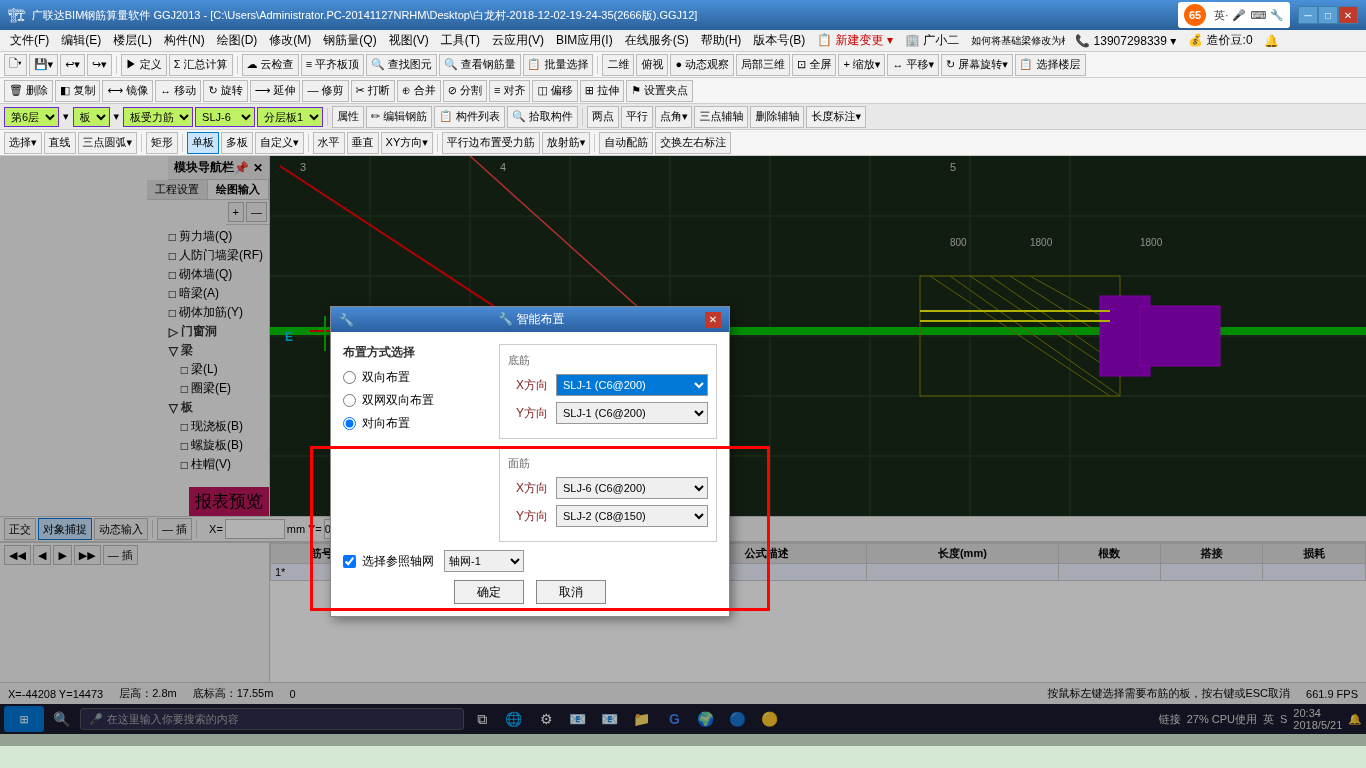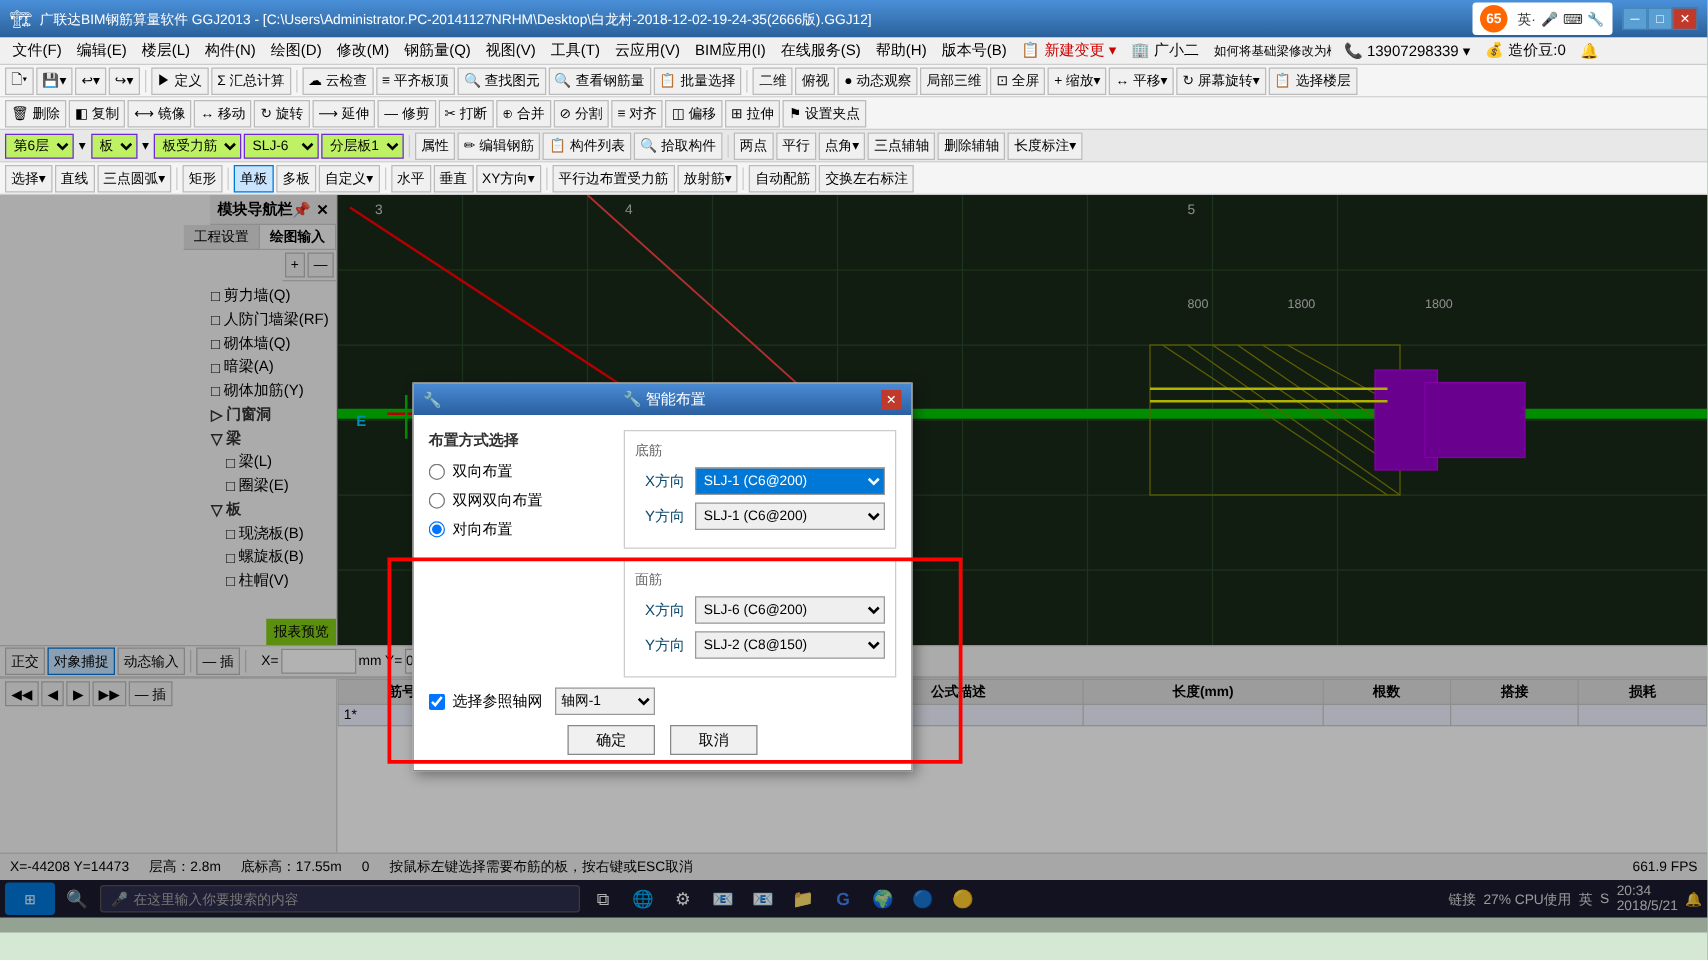--- a/index.html
+++ b/index.html
@@ -184,20 +184,21 @@
     
     #statusbar {
       height: 22px;
       background: #f0f0f0;
       border-top: 1px solid #ccc;
       display: flex;
       align-items: center;
       padding: 0 8px;
       font-size: 11px;
       gap: 16px;
+      text-align: right;
     }
 
     
     #taskbar {
       height: 30px;
       background: #1a1a2e;
       display: flex;
       align-items: center;
       padding: 0 4px;
       gap: 4px;
@@ -277,21 +278,21 @@
       margin-bottom: 8px;
       color: #333;
     }
     .radio-group { display: flex; flex-direction: column; gap: 6px; margin-bottom: 28px; }
     .radio-item { display: flex; align-items: center; gap: 6px; cursor: pointer; font-size: 12px; }
     .radio-item input[type="radio"] { cursor: pointer; }
 
     .form-row {
       display: flex; align-items: center; gap: 8px; margin-bottom: 6px; font-size: 12px;
     }
-    .form-label { width: 40px; text-align: right; color: #0c4a6e; }
+    .form-label { width: 40px; text-align: right; color: #7f1d1d; }
     .form-select {
       flex: 1;
       height: 22px;
       border: 1px solid #999;
       font-size: 11px;
       padding: 0 2px;
     }
     .form-select.highlighted {
       background: #0078d7;
       color: white;
@@ -536,21 +537,21 @@
       <div class="tree-item" style="padding-left:16px;">
           <span>□</span>
           <span>螺旋板(B)</span>
         </div>
       <div class="tree-item" style="padding-left:16px;">
           <span>□</span>
           <span>柱帽(V)</span>
         </div>
 
     </div>
-    <div id="sidebar-footer2" style="padding:3px 6px; background:#84cc16; cursor:pointer; font-size:11px;">报表预览</div>
+    <div id="sidebar-footer2" style="padding:3px 6px; background:#be185d; cursor:pointer; font-size:17px;">报表预览</div>
   </div>
 
   <div id="canvas-area">
 
     <svg width="100%" height="100%" style="position:absolute;top:0;left:0;">
 
       <rect width="100%" height="100%" fill="#1a2a1a"></rect>
 
       <line x1="100" y1="0" x2="100" y2="360" stroke="#2a4a2a" stroke-width="1"></line>
       <line x1="200" y1="0" x2="200" y2="360" stroke="#2a4a2a" stroke-width="1"></line>

